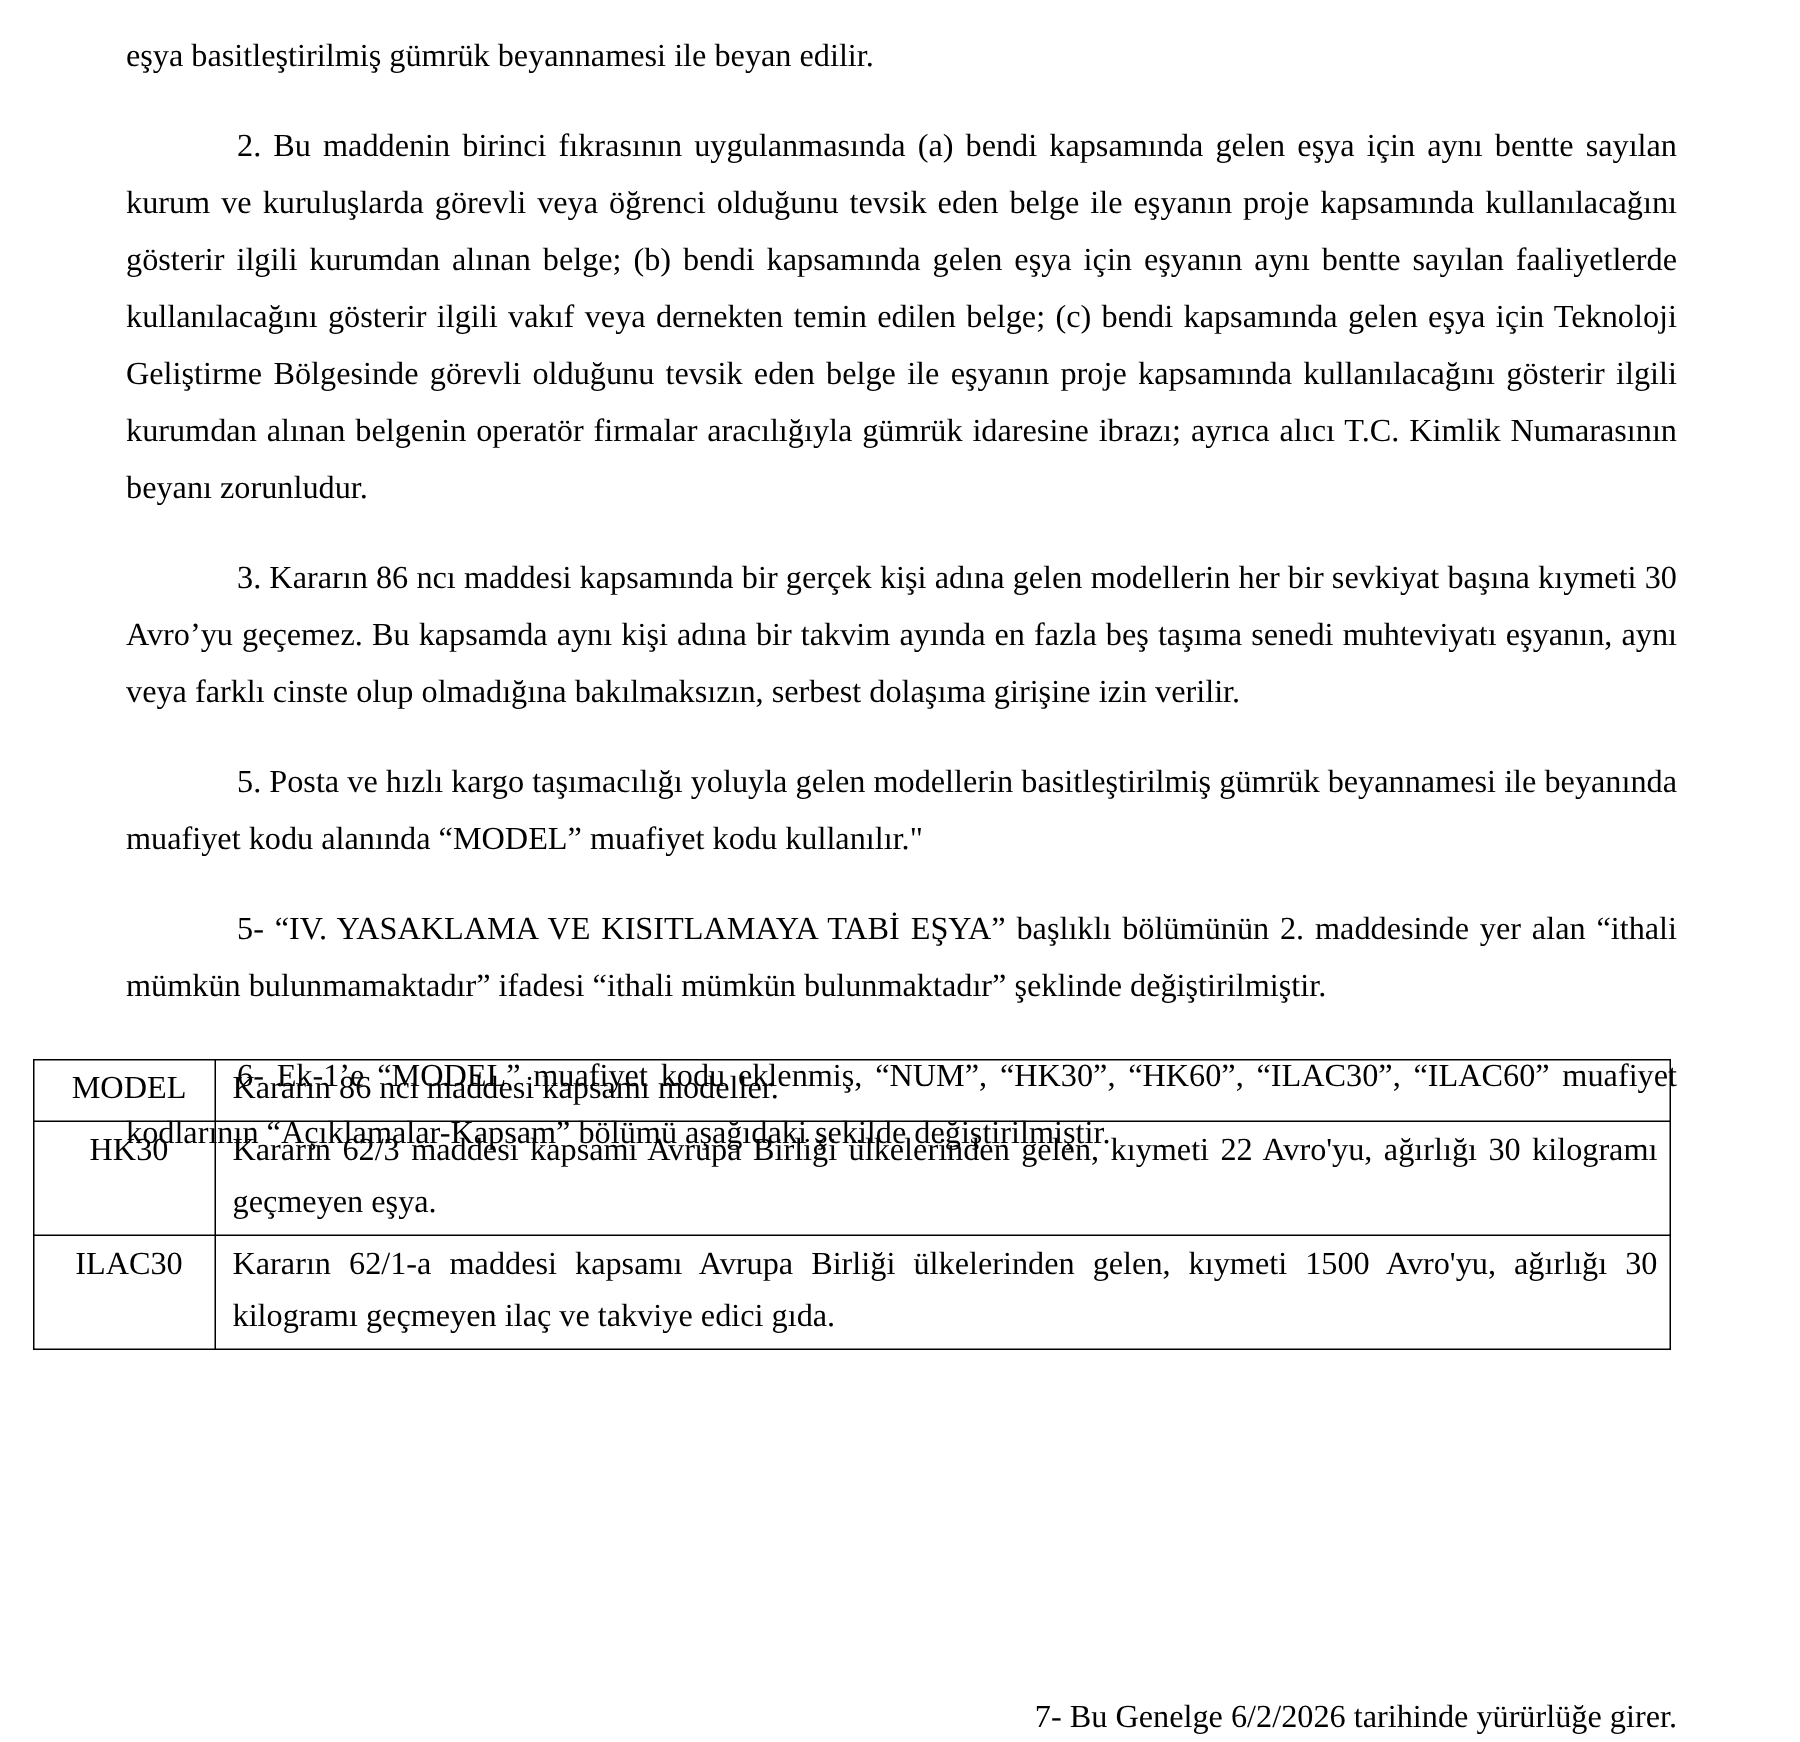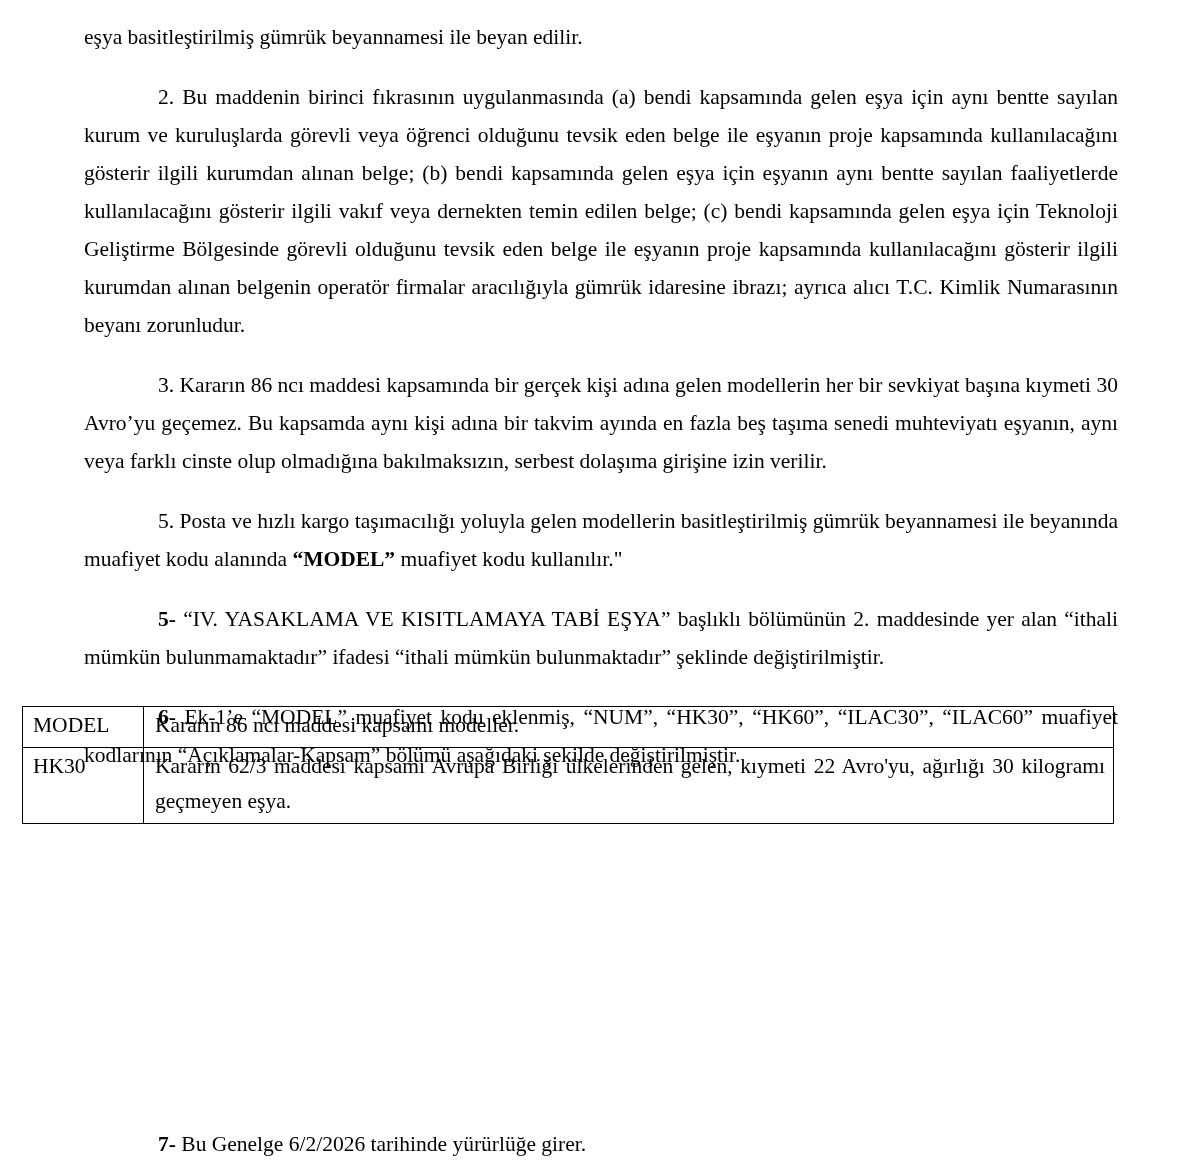--- a/index.html
+++ b/index.html
@@ -39,21 +39,21 @@
     text-align: justify;
     text-justify: inter-word;
     hyphens: none;
   }
 
   p.indent {
     text-indent: 74px;
   }
   .gap-md { height: 22px; }
 
-  b, .b { font-weight: bold; margin-top: 32px; }
+  b, .b { font-weight: normal; margin-top: 32px; }
 
   
   .table-wrap {
     position: absolute;
     left: 22px;
     top: 706px;
     width: 1092px;
   }
 
   table.codes {
@@ -66,40 +66,40 @@
     border: 1.3px solid #000000;
     vertical-align: top;
     font-size: 21.5px;
     line-height: 35px;
     padding: 0;
   }
 
   table.codes td.code {
     width: 106px;
     padding: 1px 4px 4px 10px;
-    text-align: left;
+    text-align: center;
     white-space: nowrap;
   }
 
   table.codes td.desc {
     padding: 1px 8px 4px 11px;
     text-align: justify;
     text-justify: inter-word;
   }
 
   
   .footer-line {
     position: absolute;
     left: 84px;
     top: 1105px;
     width: 1034px;
     font-size: 21.5px;
     line-height: 34px;
     text-indent: 74px;
-    text-align: left;
+    text-align: right;
   }
 </style>
 </head>
 <body>
 
 <div class="page">
 
   <div class="content">
 
     <p class="para">eşya basitleştirilmiş gümrük beyannamesi ile beyan edilir.</p>
@@ -130,19 +130,23 @@
     <table class="codes">
       <tbody>
         <tr>
           <td class="code">MODEL</td>
           <td class="desc">Kararın 86 ncı maddesi kapsamı modeller.</td>
         </tr>
         <tr>
           <td class="code">HK30</td>
           <td class="desc">Kararın 62/3 maddesi kapsamı Avrupa Birliği ülkelerinden gelen, kıymeti 22 Avro'yu, ağırlığı 30 kilogramı geçmeyen eşya.</td>
         </tr>
+        <tr>
+          <td class="code">ILAC30</td>
+          <td class="desc">Kararın 62/1-a maddesi kapsamı Avrupa Birliği ülkelerinden gelen, kıymeti 1500 Avro'yu, ağırlığı 30 kilogramı geçmeyen ilaç ve takviye edici gıda.</td>
+        </tr>
       </tbody>
     </table>
   </div>
 
   <p class="footer-line"><b>7-</b><span> Bu Genelge 6/2/2026 tarihinde yürürlüğe girer.</span></p>
 
 </div>
 
 </body></html>

